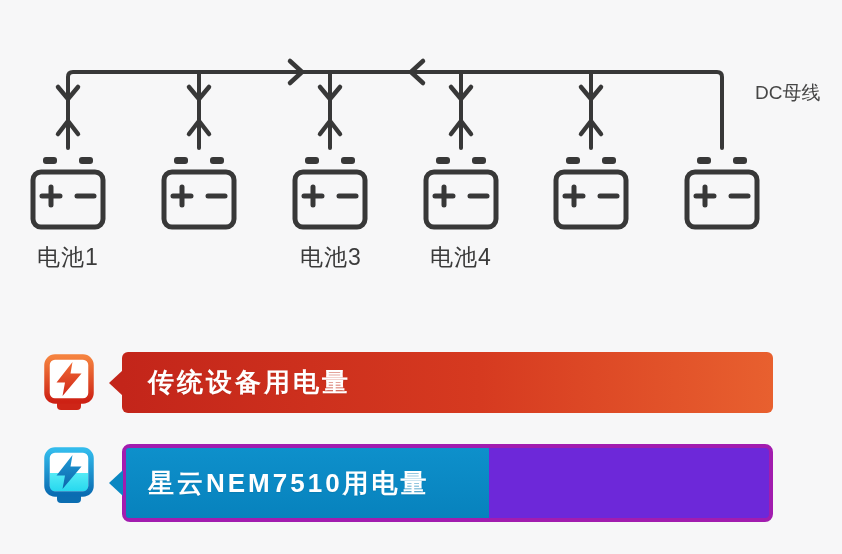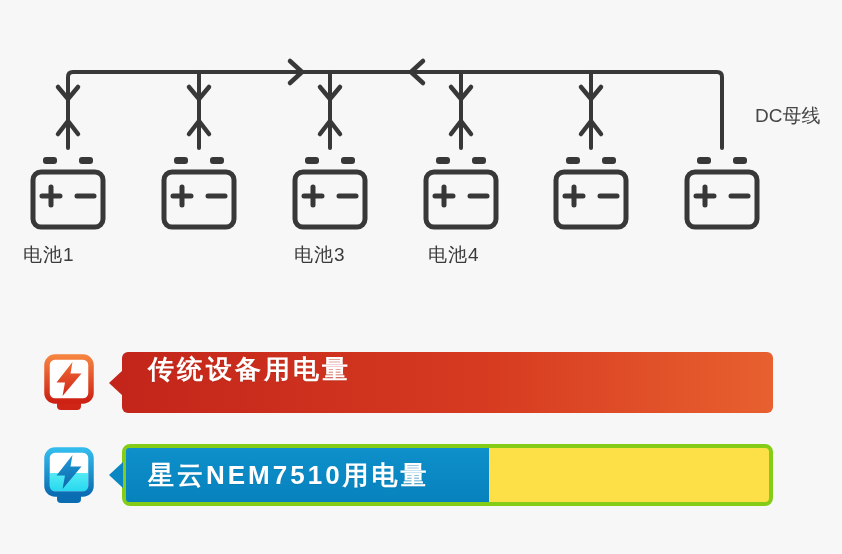--- a/index.html
+++ b/index.html
@@ -10,37 +10,38 @@
   .stage{
     position:relative;
     width:842px;height:554px;
     background:#f7f7f8;
     overflow:hidden;
   }
   
   .diagram-svg{position:absolute;left:0;top:0;}
   .battery-label{
     position:absolute;top:242px;width:90px;
-    font-size:19px;color:#3b3b3b;
+    text-align:center;
+    font-size:23px;color:#3b3b3b;
     letter-spacing:1px;
     white-space:nowrap;
   }
   .bus-label{
-    position:absolute;left:755px;top:103px;
+    position:absolute;left:755px;top:80px;
     font-size:19px;color:#464646;
     white-space:nowrap;
   }
   
   .row-icon{position:absolute;left:44px;width:50px;height:58px;}
   .icon-traditional{top:354px;}
   .icon-nem{top:447px;}
 
   .bar{
     position:absolute;left:122px;width:651px;
-    display:flex;
+    display:flex;align-items:center;
     box-sizing:border-box;
   }
   .bar-text{
     color:#ffffff;
     font-size:26px;font-weight:700;
     letter-spacing:3px;
     white-space:nowrap;
     text-shadow:0 1px 1px rgba(0,0,0,0.08);
   }
   .bar-red{
@@ -50,23 +51,23 @@
     padding-left:26px;
   }
   .bar-red::before{
     content:"";position:absolute;left:-13px;top:50%;
     transform:translateY(-50%);
     border-top:13px solid transparent;
     border-bottom:13px solid transparent;
     border-right:14px solid #c3251a;
   }
   .bar-blue-outline{
-    top:444px;height:62px;
-    background:#fde047;
-    border:4px solid #84cc16;
+    top:444px;height:78px;
+    background:#6d28d9;
+    border:4px solid #a21caf;
     border-radius:8px;
   }
   .bar-blue-outline::before{
     content:"";position:absolute;left:-17px;top:50%;
     transform:translateY(-50%);
     border-top:13px solid transparent;
     border-bottom:13px solid transparent;
     border-right:14px solid #0a87c2;
   }
   .bar-blue-fill{
@@ -161,22 +162,22 @@
           <rect x="11" y="157" width="14" height="7" rx="3" fill="#383838" stroke="none"></rect>
           <rect x="-35" y="172" width="70" height="55" rx="8" stroke-width="5"></rect>
           <path d="M-26 196 H-8 M-17 187 V205" stroke-width="5"></path>
           <path d="M9 196 H26" stroke-width="5"></path>
         </g>
       </g>
     </g>
   </svg>
 
   <div class="battery-label" style="left:23px">电池1</div>
-  <div class="battery-label" style="left:294px">电池3</div>
-  <div class="battery-label" style="left:428px">电池4</div>
+  <div class="battery-label" style="left:286px">电池3</div>
+  <div class="battery-label" style="left:416px">电池4</div>
 
   <div class="bus-label">DC母线</div>
 
   <svg class="row-icon icon-traditional" viewBox="0 0 50 58">
     <defs>
       <linearGradient id="redBorder" x1="0" y1="0" x2="0" y2="1">
         <stop offset="0" stop-color="#f5823f"></stop>
           <stop offset="1" stop-color="#cd2114"></stop>
       </linearGradient>
       <linearGradient id="redBolt" x1="0" y1="0" x2="0" y2="1">

